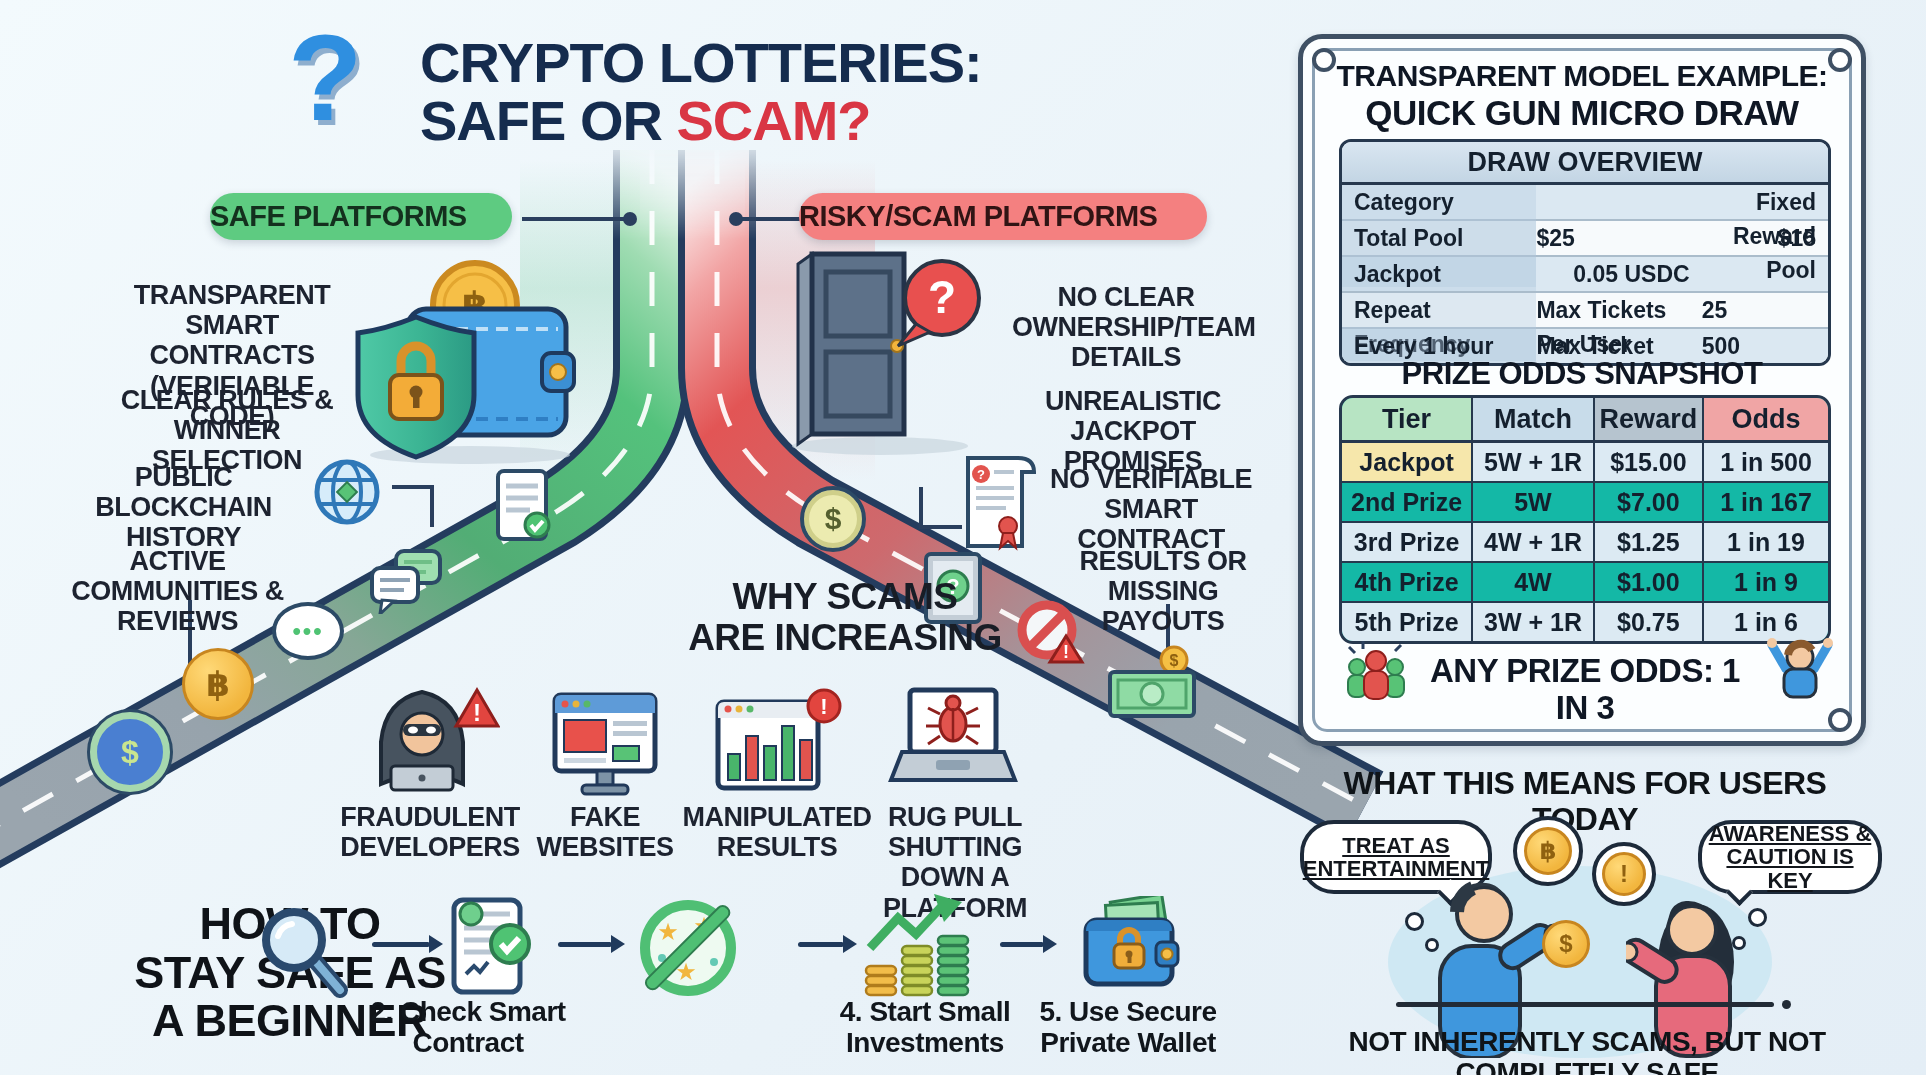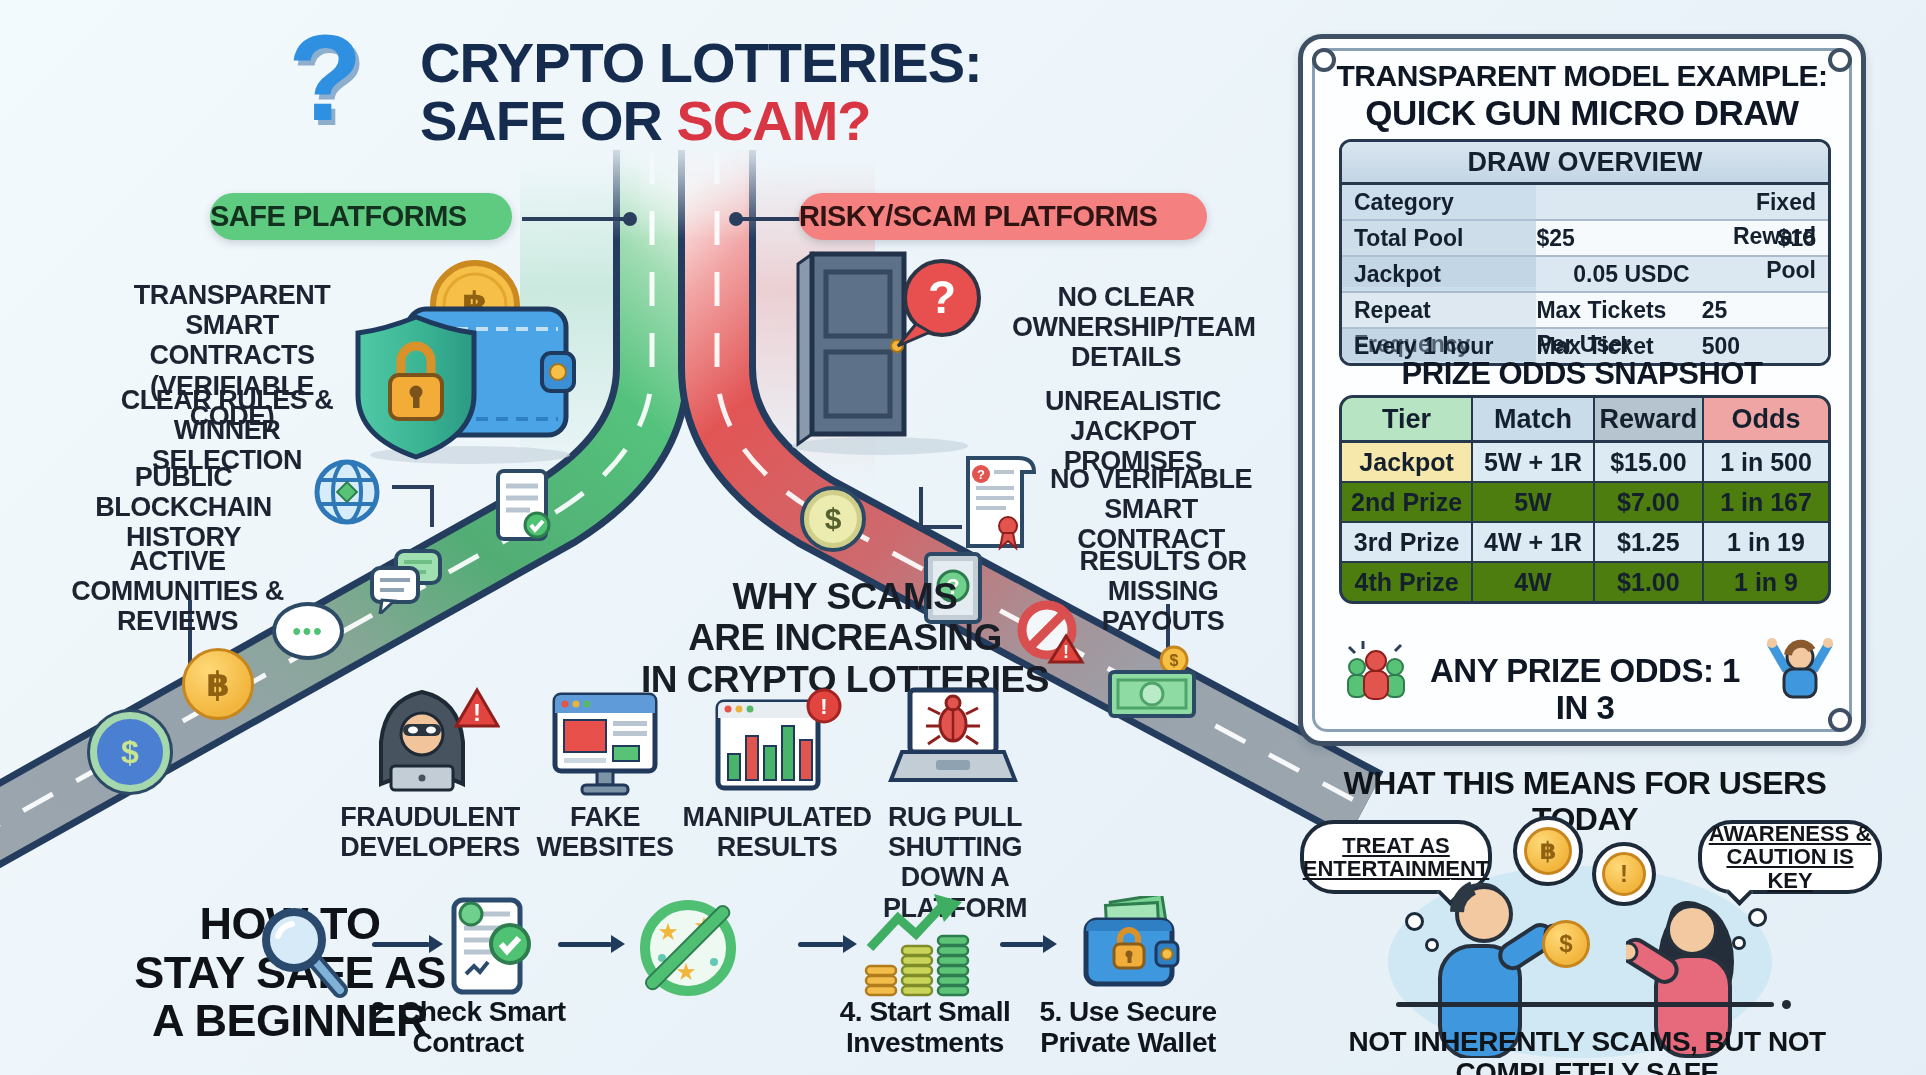--- a/index.html
+++ b/index.html
@@ -22,21 +22,21 @@
   .do-table{position:absolute;border:3px solid #26384e;border-radius:12px;overflow:hidden;background:#f7fafc;}
   .do-head{background:linear-gradient(#d9e6f1,#c3d5e4);text-align:center;font-weight:800;font-size:27px;
     color:#14202e;height:40px;line-height:40px;border-bottom:3px solid #26384e;}
   .do-row{display:grid;grid-template-columns:40% 34% 26%;height:34px;line-height:34px;
     font-size:23px;font-weight:700;color:#14202e;border-bottom:2px solid #aabccb;}
   .do-row:last-child{border-bottom:none;}
   .do-row:nth-child(even){background:#dbe8f2;}
   .do-c1{padding-left:12px;background:rgba(178,203,224,.38);}
   .do-c3{text-align:right;padding-right:12px;}
   .do-row.left3 .do-c3{text-align:left;padding-right:0;}
-  .pz-table{position:absolute;border:3px solid #26384e;border-radius:14px;overflow:hidden;background:#4d7c0f;}
+  .pz-table{position:absolute;border:3px solid #26384e;border-radius:14px;overflow:hidden;background:#14b8a6;}
   .pz-row{display:grid;grid-template-columns:27% 25% 22.5% 25.5%;}
   .pz-cell{border-right:2px solid #26384e;border-bottom:2px solid #26384e;text-align:center;
     font-weight:800;color:#14202e;font-size:25px;height:38px;line-height:38px;}
   .pz-row .pz-cell:last-child{border-right:none;}
   .pz-row:last-child .pz-cell{border-bottom:none;}
   .pz-head .pz-cell{font-size:27px;height:42px;line-height:42px;border-bottom:3px solid #26384e;}
   .pz-row:nth-child(even):not(.pz-head){background:#dceaf3;}
   
   .bub{position:absolute;background:#fff;border:4px solid #1d2a3a;border-radius:34px;
     display:flex;align-items:center;justify-content:center;text-align:center;
@@ -227,21 +227,20 @@
     <circle cx="66" cy="16" r="13" fill="#f5c044" stroke="#c8861f" stroke-width="3"></circle>
     <text x="66" y="22" text-anchor="middle" font-size="16" font-weight="bold" fill="#8f6110">$</text>
     <rect x="2" y="28" width="84" height="44" rx="4" fill="#8fdba4" stroke="#2c4a66" stroke-width="4"></rect>
     <rect x="10" y="36" width="68" height="28" fill="none" stroke="#4fa46b" stroke-width="3"></rect>
     <circle cx="44" cy="50" r="11" fill="#b9ecc6" stroke="#4fa46b" stroke-width="3"></circle>
   </svg>
 
   <div class="txt" style="left:598px;top:576px;width:494px;font-size:37px;color:#181d26;">
     <div>WHY SCAMS</div>
     <div>ARE INCREASING</div>
-    <div>IN CRYPTO LOTTERIES</div>
   </div>
 
   <svg class="abs" style="left:365px;top:686px;" width="135" height="112" viewBox="0 0 135 112">
     <path d="M 57 6 Q 20 14 16 56 L 16 98 Q 38 88 57 90 Q 78 88 98 98 L 98 56 Q 94 14 57 6 Z" fill="#47535f" stroke="#1e2936" stroke-width="4"></path>
     <circle cx="57" cy="48" r="21" fill="#f1c49c" stroke="#1e2936" stroke-width="3"></circle>
     <rect x="38" y="38" width="38" height="12" rx="6" fill="#2a3540"></rect>
     <ellipse cx="48" cy="44" rx="5" ry="3.5" fill="#fff"></ellipse>
       <ellipse cx="66" cy="44" rx="5" ry="3.5" fill="#fff"></ellipse>
     <rect x="26" y="80" width="62" height="24" rx="4" fill="#c3cdd6" stroke="#1e2936" stroke-width="3"></rect>
     <circle cx="57" cy="92" r="3.5" fill="#47535f"></circle>
@@ -436,20 +435,26 @@
         <div class="pz-cell">3rd Prize</div>
         <div class="pz-cell">4W + 1R</div>
         <div class="pz-cell">$1.25</div>
         <div class="pz-cell">1 in 19</div>
       </div>
       <div class="pz-row">
         <div class="pz-cell">4th Prize</div>
         <div class="pz-cell">4W</div>
         <div class="pz-cell">$1.00</div>
         <div class="pz-cell">1 in 9</div>
+      </div>
+      <div class="pz-row">
+        <div class="pz-cell">5th Prize</div>
+        <div class="pz-cell">3W + 1R</div>
+        <div class="pz-cell">$0.75</div>
+        <div class="pz-cell">1 in 6</div>
       </div>
     </div>
 
     <svg class="abs" style="left:40px;top:600px;" width="66" height="62" viewBox="0 0 66 62">
       <g stroke="#2a3f5e" stroke-width="3">
           <line x1="6" y1="8" x2="12" y2="14"></line>
           <line x1="20" y1="2" x2="20" y2="10"></line>
           <line x1="58" y1="6" x2="52" y2="12"></line>
         </g>
       <circle cx="14" cy="28" r="8" fill="#58c376" stroke="#2e7d4f" stroke-width="2"></circle>

